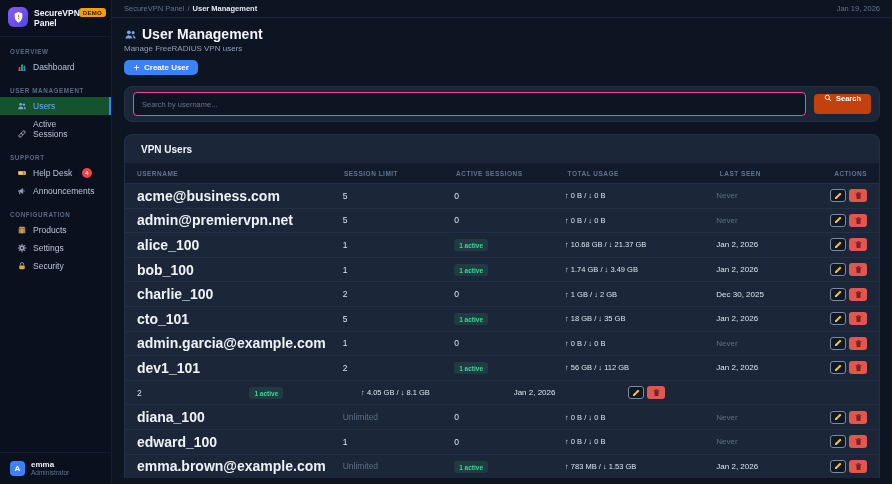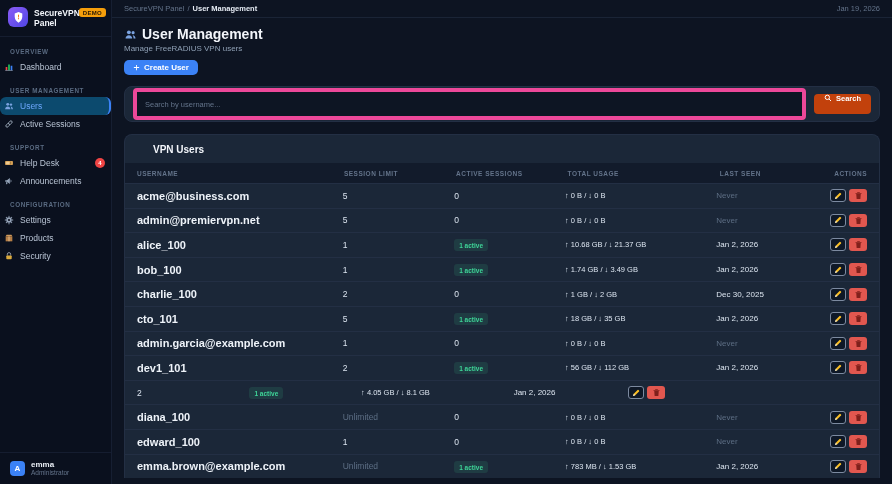--- a/index.html
+++ b/index.html
@@ -16,22 +16,22 @@
     position:absolute; left:0; top:0; width:112px; height:484px;
     background:#0a101e; border-right:1px solid #161f32;
     display:flex; flex-direction:column; z-index:2;
   }
   .logo-block { padding:7px 8px 8px; border-bottom:1px solid #151d30; position:relative; display:flex; gap:6px; align-items:flex-start; }
   .logo-box { width:20px; height:20px; border-radius:6px; background:linear-gradient(135deg,#8b5cf6,#4f46e5); display:flex; align-items:center; justify-content:center; flex:0 0 auto; }
   .logo-text { font-size:8.5px; line-height:10px; font-weight:bold; color:#f3f6fb; padding-top:1px; width:50px; }
   .demo-badge { position:absolute; top:8px; right:5px; background:#f59e0b; color:#271703; font-size:6px; font-weight:bold; padding:1.5px 4px; border-radius:3px; letter-spacing:.3px; }
   .nav { flex:1 1 auto; overflow:hidden; }
   .nav-section { font-size:6.3px; font-weight:bold; letter-spacing:.6px; color:#5a6b82; margin:11px 10px 3px; text-transform:uppercase; }
-  .nav-item { display:flex; align-items:flex-end; gap:6px; padding:4px 4px; font-size:8.5px; color:#b9c4d4; cursor:pointer; border-right:2px solid transparent; }
-  .nav-item.active { background:#0c4a6e; color:#6ea8fe; border-right-color:#3b82f6;border-radius:6px; }
+  .nav-item { display:flex; align-items:flex-end; gap:6px; padding:4px 17px; font-size:8.5px; color:#b9c4d4; cursor:pointer; border-right:2px solid transparent; }
+  .nav-item.active { background:#14532d; color:#6ea8fe; border-right-color:#3b82f6; }
   .nav-badge { margin-left:auto; background:#ef4444; color:#fff; font-size:6px; font-weight:bold; min-width:10px; height:10px; border-radius:50%; display:flex; align-items:center; justify-content:center; padding:0 2px; }
   .sidebar-user { margin-top:auto; border-top:1px solid #151d30; padding:7px 10px; display:flex; gap:6px; align-items:center; }
   .avatar { width:15px; height:15px; border-radius:4px; background:#3b82f6; color:#fff; font-size:8px; font-weight:bold; display:flex; align-items:center; justify-content:center; flex:0 0 auto; }
   .u-name { font-size:8px; font-weight:bold; color:#e9eef5; line-height:9px; }
   .u-role { font-size:6.5px; color:#64748b; line-height:8px; }
 
   
   .topbar { margin-left:112px; height:18px; display:flex; align-items:center; padding:0 12px; border-bottom:1px solid #1a2436; font-size:7.5px; background:#0d1422; }
   .crumb-root { color:#64748b; }
   .crumb-sep { color:#64748b; margin:0 3px; }
@@ -39,38 +39,38 @@
   .top-date { margin-left:auto; color:#64748b; }
 
   
   .main { margin-left:112px; padding:8px 12px 0; }
   .h1-row { display:flex; align-items:center; gap:5px; }
   .page-title { font-size:14px; font-weight:bold; color:#f3f6fb; }
   .page-sub { font-size:8px; color:#8fa0b5; margin-top:2px; }
   .btn-create { margin-top:7px; height:15px; padding:0 9px; background:#3b82f6; border:none; border-radius:5px; color:#fff; font-size:8px; font-weight:600; display:inline-flex; align-items:center; gap:4px; cursor:pointer; font-family:inherit;text-align:center; }
 
   .search-card { margin-top:11px; background:#1b2738; border:1px solid #232f44; border-radius:8px; padding:7px 8px; display:flex; gap:8px; align-items:center; height:36px; }
-  .search-input { flex:1; background:#0d1523; border:4px solid #ec4899; border-radius:4px; color:#dbe4ef; font-size:7.5px; padding:0 8px; height:32px; font-family:inherit; outline:none; }
+  .search-input { flex:1; background:#0d1523; border:1px solid #ec4899; border-radius:4px; color:#dbe4ef; font-size:7.5px; padding:0 8px; height:24px; font-family:inherit; outline:none; }
   .search-input::placeholder { color:#64748b; }
   .btn-search { height:20px; padding:0 10px; background:#c2410c; border:none; border-radius:4px; color:#fff; font-size:7.5px; font-weight:600; display:inline-flex; align-items:flex-start; gap:4px; cursor:pointer; font-family:inherit; }
 
   .table-card { margin-top:12px; background:#1b2738; border:1px solid #232f44; border-bottom:none; border-radius:8px 8px 0 0; overflow:hidden; }
-  .card-head { padding:9px 28px 8px; }
+  .card-head { padding:9px 16px 8px; }
   .card-title { font-size:10px; font-weight:bold; color:#f3f6fb; }
   .card-sub { font-size:7.5px; color:#64748b; margin-top:3px; }
   .thead { display:flex; background:#121b2b; padding:6.5px 12px; }
   .th { font-size:6.5px; font-weight:600; letter-spacing:.5px; color:#63738a; text-transform:uppercase; }
   .trow { display:flex; align-items:center; height:24.6px; padding:0 12px; border-top:1px solid #232f44; }
   .c-user   { width:28.4%; }
   .c-limit  { width:15.4%; }
   .c-active { width:15.3%; }
   .c-usage  { width:20.9%; }
   .c-seen   { width:15.7%; }
   .c-actions{ flex:1; display:flex; gap:3px; align-items:center; }
-  .cell.c-user { font-size:11px; font-weight:600; color:#eef3f9; }
+  .cell.c-user { font-size:14px; font-weight:600; color:#eef3f9; }
   .cell.c-limit, .cell.c-active { font-size:8.5px; color:#dbe4ef; }
   .cell.c-usage { font-size:7.5px; color:#dbe4ef; }
   .cell.c-seen { font-size:8px; color:#dbe4ef; }
   .cell.dim { color:#5d6e84; }
   .badge-active { font-size:6.5px; font-weight:600; color:#3ed598; background:rgba(62,213,152,.12); padding:2.5px 5px; border-radius:3px; }
   .btn-edit { width:16px; height:13px; background:#0e1827; border:1px solid #7c8aa0; border-radius:3px; display:inline-flex; align-items:center; justify-content:center; cursor:pointer; padding:0; }
   .btn-delete { width:18px; height:13px; background:#e1574f; border:none; border-radius:3px; display:inline-flex; align-items:center; justify-content:center; cursor:pointer; padding:0; }
 </style>
 </head>
 <body>
@@ -138,50 +138,50 @@
         <span class="icon">
           <svg width="10" height="10" viewBox="0 0 24 24" fill="#94a3b8">
             <path d="M3 10h4l7-5v14l-7-5H3z"></path>
             <path d="M16 9a5 5 0 010 6" stroke="#94a3b8" stroke-width="1.8" fill="none"></path>
             <rect x="5" y="14.5" width="3" height="5" rx="1"></rect>
           </svg>
         </span>
         <span>Announcements</span>
       </div>
       <div class="nav-section">CONFIGURATION</div>
+      <div class="nav-item">
+        <span class="icon">
+          <svg width="10" height="10" viewBox="0 0 24 24">
+            <path d="M4 8l2.2-4h11.6L20 8z" fill="#d09a5b"></path>
+            <rect x="4" y="8" width="16" height="12" fill="#b57e46"></rect>
+            <rect x="11" y="8" width="2" height="12" fill="#e8c79a"></rect>
+          </svg>
+        </span>
+        <span>Products</span>
+      </div>
       <div class="nav-item">
         <span class="icon">
           <svg width="10" height="10" viewBox="0 0 24 24">
             <g fill="#94a3b8">
               <circle cx="12" cy="12" r="6.5"></circle>
               <g>
                 <rect x="10.9" y="1.5" width="2.2" height="5" rx="1"></rect>
                 <rect x="10.9" y="17.5" width="2.2" height="5" rx="1"></rect>
                 <rect x="10.9" y="1.5" width="2.2" height="5" rx="1" transform="rotate(90 12 12)"></rect>
                 <rect x="10.9" y="17.5" width="2.2" height="5" rx="1" transform="rotate(90 12 12)"></rect>
                 <rect x="10.9" y="1.5" width="2.2" height="5" rx="1" transform="rotate(45 12 12)"></rect>
                 <rect x="10.9" y="17.5" width="2.2" height="5" rx="1" transform="rotate(45 12 12)"></rect>
                 <rect x="10.9" y="1.5" width="2.2" height="5" rx="1" transform="rotate(135 12 12)"></rect>
                 <rect x="10.9" y="17.5" width="2.2" height="5" rx="1" transform="rotate(135 12 12)"></rect>
               </g>
             </g>
             <circle cx="12" cy="12" r="2.6" fill="#0a101e"></circle>
           </svg>
         </span>
         <span>Settings</span>
-      </div>
-      <div class="nav-item">
-        <span class="icon">
-          <svg width="10" height="10" viewBox="0 0 24 24">
-            <path d="M4 8l2.2-4h11.6L20 8z" fill="#d09a5b"></path>
-            <rect x="4" y="8" width="16" height="12" fill="#b57e46"></rect>
-            <rect x="11" y="8" width="2" height="12" fill="#e8c79a"></rect>
-          </svg>
-        </span>
-        <span>Products</span>
       </div>
       <div class="nav-item">
         <span class="icon">
           <svg width="10" height="10" viewBox="0 0 24 24">
             <path d="M8 11V7.8a4 4 0 018 0V11" stroke="#8d949e" stroke-width="2.4" fill="none"></path>
             <rect x="5.5" y="10.5" width="13" height="9.5" rx="1.8" fill="#d9a93d"></rect>
           </svg>
         </span>
         <span>Security</span>
       </div>

